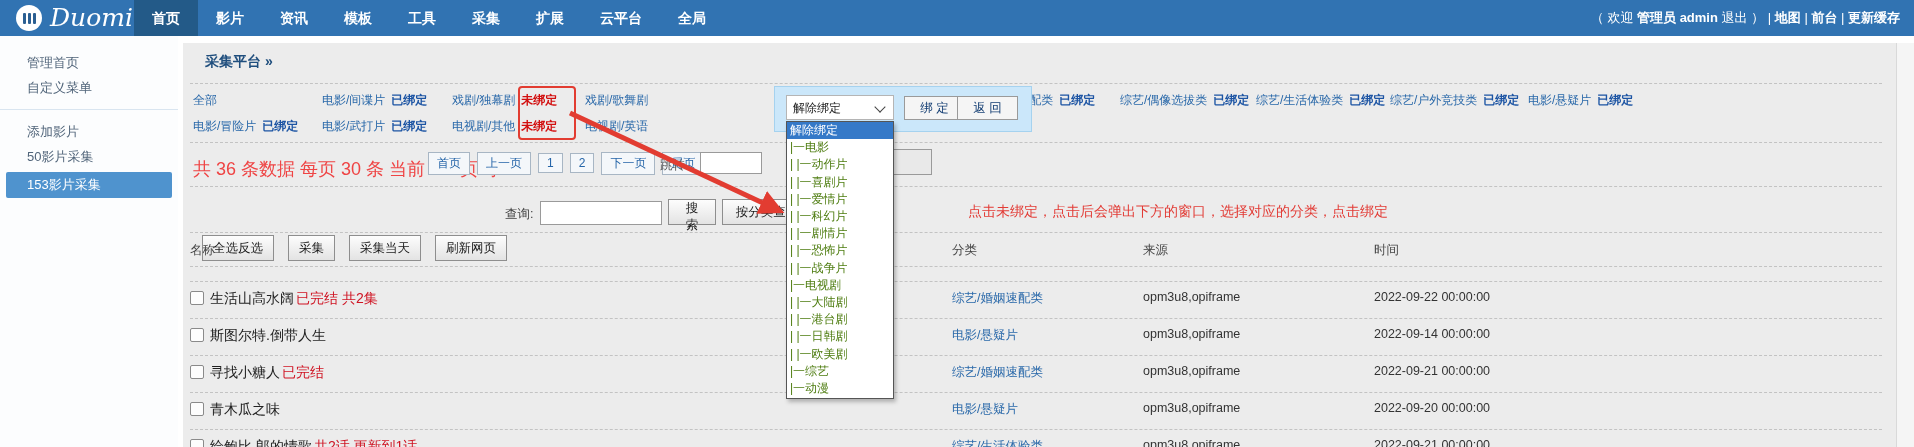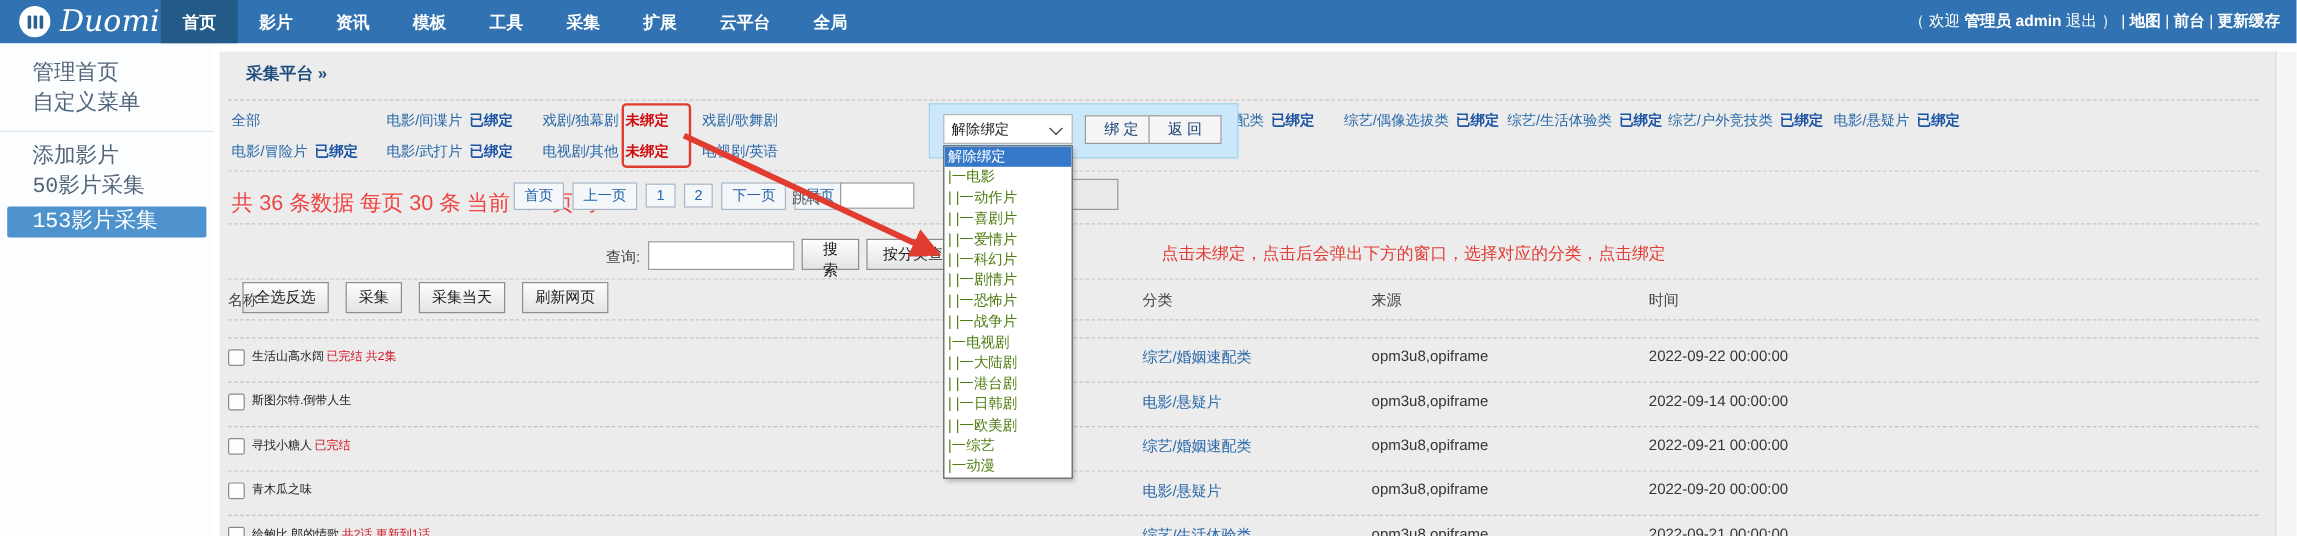--- a/index.html
+++ b/index.html
@@ -10,21 +10,21 @@
   .logo i{display:block;width:3px;height:11px;background:#2b5f92;border-radius:1px;}
   .brand{position:absolute;left:50px;top:0;line-height:36px;color:#fff;font-family:"DejaVu Serif","Liberation Serif",serif;font-style:italic;font-size:25px;}
   .topnav{position:absolute;left:134px;top:0;height:36px;display:flex;}
   .nav-item{line-height:36px;padding:0 18px;color:#fff;font-size:14px;font-weight:bold;cursor:pointer;}
   .nav-item.active{background:#235a88;}
   .welcome{position:absolute;right:14px;top:0;line-height:36px;color:#fff;font-size:13px;white-space:nowrap;}
   .welcome .bold{font-weight:bold;}
   .welcome .toplink{cursor:pointer;font-weight:bold;}
   
   .sidebar{position:absolute;left:0;top:36px;width:178px;bottom:0;background:#fcfdfe;padding-top:14px;z-index:5;}
-  .side-item{line-height:25px;padding-left:27px;font-size:18px;color:#51657a;cursor:pointer;font-family:Liberation Mono, monospace;}
+  .side-item{line-height:25px;padding-left:27px;font-size:13px;color:#51657a;cursor:pointer;}
   .side-item.active{background:#4f93ce;color:#fff;margin:3px 6px;padding-left:21px;border-radius:2px;line-height:26px;}
   .side-divider{border-top:1px solid #d9e5f0;margin:9px 0 9px 0;}
   
   .main-bg{position:absolute;left:183px;top:43px;width:1714px;bottom:0;background:#ececec;z-index:1;}
   .scroll-strip{position:absolute;right:0;top:43px;width:17px;bottom:0;background:#f5f5f5;border-left:1px solid #d9d9d9;z-index:2;}
   .breadcrumb{position:absolute;left:205px;top:53px;font-size:14px;font-weight:bold;color:#1f4e7d;z-index:10;}
   .dash{position:absolute;left:190px;width:1692px;border-top:1px dashed #c3c3c3;z-index:8;}
   
   .cat-item{position:absolute;white-space:nowrap;font-size:12px;z-index:10;cursor:pointer;}
   .cat-label{color:#2968a9;}
@@ -52,21 +52,21 @@
   .tb-btn{background:linear-gradient(#fdfdfd,#e3e3e3);border:1px solid #8e8e8e;color:#1a1a1a;font-size:12.5px;height:26px;padding:0 10px;cursor:pointer;font-family:inherit;}
   .q-label{position:absolute;left:505px;top:206px;font-size:12.5px;color:#444;z-index:10;}
   .q-input{position:absolute;left:540px;top:201px;width:116px;height:20px;border:1px solid #9a9a9a;background:#fff;z-index:10;}
   .search-btn{position:absolute;left:668px;top:199px;width:48px;z-index:10;}
   .filter-btn{position:absolute;left:722px;top:199px;width:90px;z-index:10;}
   .annotation{position:absolute;left:968px;top:203px;font-size:14px;color:#e23b35;z-index:10;white-space:nowrap;}
   
   .thead span{position:absolute;top:242px;font-size:12.5px;color:#444;z-index:10;}
   .trow{position:absolute;left:0;width:1914px;height:24px;z-index:10;}
   .cbox{position:absolute;left:190px;top:3px;width:12px;height:12px;border:1px solid #8a8a8a;background:#fdfdfd;border-radius:2px;cursor:pointer;}
-  .namewrap{position:absolute;left:210px;top:2px;font-size:10px;white-space:nowrap;}
+  .namewrap{position:absolute;left:210px;top:2px;font-size:14px;white-space:nowrap;}
   .tname{color:#222;}
   .tbadge{color:#cf1322;margin-left:2px;}
   .tcat{position:absolute;left:952px;top:2px;font-size:12.5px;color:#2968a9;cursor:pointer;white-space:nowrap;}
   .tsrc{position:absolute;left:1143px;top:2px;font-size:12.5px;color:#333;white-space:nowrap;}
   .ttime{position:absolute;left:1374px;top:2px;font-size:12.5px;color:#333;white-space:nowrap;}
 </style>
 </head>
 <body>
 
 <div class="screen">

